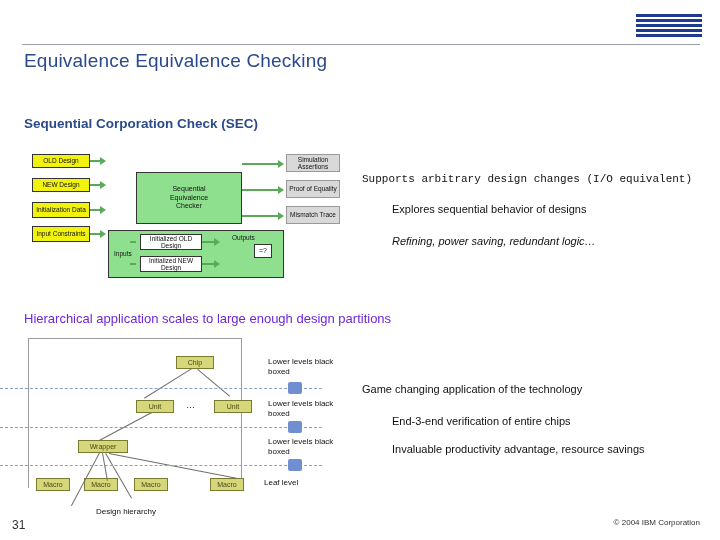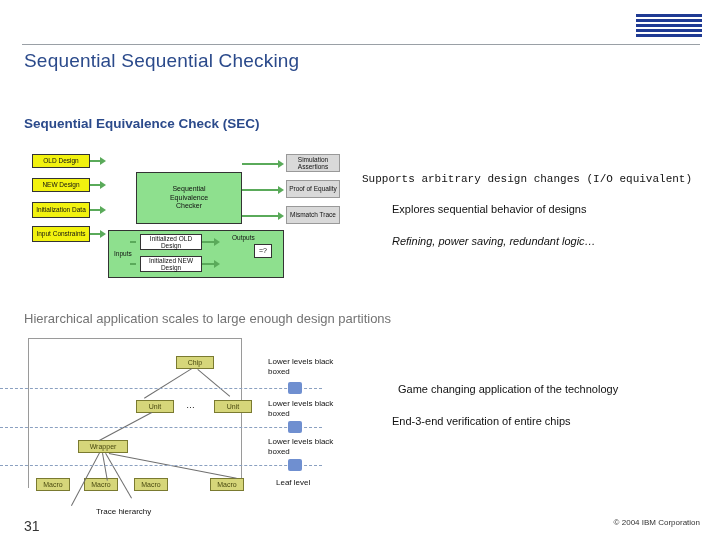--- a/index.html
+++ b/index.html
@@ -123,21 +123,21 @@
     font-size: 11px;
     color: #111;
   }
   .bullet.italic { font-style: italic; }
   
   .mid-line {
     position: absolute;
     left: 24px;
     top: 311px;
     font-size: 13px;
-    color: #737373;
+    color: #6d28d9;
   }
   
   .hier {
     position: absolute;
     left: 24px;
     top: 338px;
     width: 250px;
     height: 162px;
   }
   .hier-box {
@@ -178,23 +178,23 @@
   }
   .side-note {
     position: absolute;
     font-size: 8px;
     color: #111;
     line-height: 1.25;
   }
   
   .page-num {
     position: absolute;
-    left: 24px;
+    left: 12px;
     top: 518px;
-    font-size: 14px;
+    font-size: 12px;
     color: #333;
   }
   .copyright {
     position: absolute;
     right: 20px;
     top: 518px;
     font-size: 8px;
     color: #333;
   }
   .ellipsis {
@@ -211,23 +211,23 @@
   <div class="ibm-logo">
     <div class="bar" style="top:0px"></div>
     <div class="bar" style="top:5px"></div>
     <div class="bar" style="top:10px"></div>
     <div class="bar" style="top:15px"></div>
     <div class="bar" style="top:20px"></div>
   </div>
 
   <div class="top-rule"></div>
 
-  <div class="slide-title">Sequential Sequential Checking</div>
-
-  <div class="section-heading">Sequential Equivalence Check (SEC)</div>
+  <div class="slide-title">Equivalence Equivalence Checking</div>
+
+  <div class="section-heading">Sequential Corporation Check (SEC)</div>
 
   <div class="diagram1">
 
     <div class="dbox yellow" style="left:8px; top:4px; width:58px; height:14px;">
       <span>OLD Design</span>
     </div>
     <div class="dbox yellow" style="left:8px; top:28px; width:58px; height:14px;">
       <span>NEW Design</span>
     </div>
     <div class="dbox yellow" style="left:8px; top:52px; width:58px; height:16px;">
@@ -356,25 +356,26 @@
 
   <div class="side-note" style="left:268px; top:357px; width:70px;">
     <span>Lower levels black boxed</span>
   </div>
   <div class="side-note" style="left:268px; top:399px; width:70px;">
     <span>Lower levels black boxed</span>
   </div>
   <div class="side-note" style="left:268px; top:437px; width:70px;">
     <span>Lower levels black boxed</span>
   </div>
-  <div class="side-note" style="left:276px; top:478px; width:70px;">
+  <div class="side-note" style="left:264px; top:478px; width:70px;">
     <span>Leaf level</span>
   </div>
 
-  <div class="hier-caption" style="left:96px; top:507px;">Trace hierarchy</div>
-
-  <div class="bullet" style="left:362px; top:383px;margin-left:36px;">Game changing application of the technology</div>
+  <div class="hier-caption" style="left:96px; top:507px;">Design hierarchy</div>
+
+  <div class="bullet" style="left:362px; top:383px;">Game changing application of the technology</div>
   <div class="bullet" style="left:392px; top:415px;">End-3-end verification of entire chips</div>
+  <div class="bullet" style="left:392px; top:443px;">Invaluable productivity advantage, resource savings</div>
 
   <div class="page-num">31</div>
   <div class="copyright">© 2004 IBM Corporation</div>
 
 </div>
 
 </body></html>

